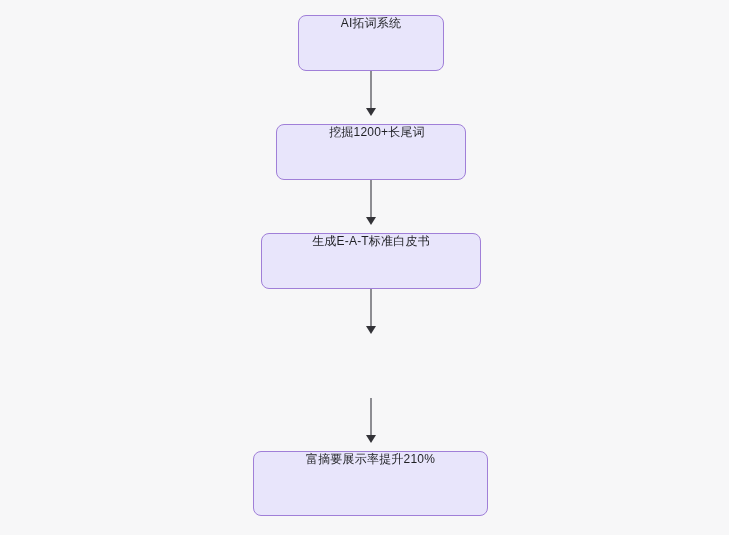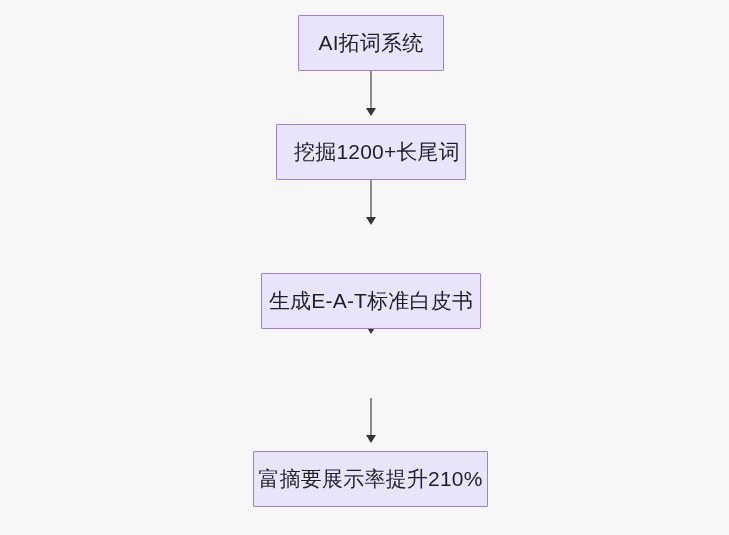--- a/index.html
+++ b/index.html
@@ -19,26 +19,26 @@
     position: relative;
     width: 729px;
     height: 535px;
   }
 
   .node {
     position: absolute;
     box-sizing: border-box;
     background: #e8e5fb;
     border: 1.6px solid #a07fd8;
-    border-radius: 1px;
+    border-radius: 8px;
     display: flex;
-    align-items: center;
+    align-items: flex-start;
     justify-content: center;
     color: #1f2024;
-    font-size: 21px;
+    font-size: 12px;
     line-height: 1.2;
     letter-spacing: 0.2px;
     white-space: nowrap;
     user-select: none;
   }
 
   .node-label {
     display: block;
     text-align: center;
   }
@@ -78,22 +78,22 @@
   <div class="edge-head" style="left: 371px; top: 435px; border-top-color: rgb(51, 51, 56);"></div>
 
   <div class="node" style="left: 298px; top: 15px; width: 146px; height: 56px; background: rgb(232, 229, 251); border-color: rgb(160, 127, 216); color: rgb(31, 32, 36);">
     <span class="node-label">AI拓词系统</span>
   </div>
 
   <div class="node" style="left: 276px; top: 124px; width: 190px; height: 56px; background: rgb(232, 229, 251); border-color: rgb(160, 127, 216); color: rgb(31, 32, 36); padding-left: 12px;">
     <span class="node-label">挖掘1200+长尾词</span>
   </div>
 
-  <div class="node" style="left: 261px; top: 233px; width: 220px; height: 56px; background: rgb(232, 229, 251); border-color: rgb(160, 127, 216); color: rgb(31, 32, 36); margin-top: 40px;">
+  <div class="node" style="left: 261px; top: 233px; width: 220px; height: 56px; background: rgb(232, 229, 251); border-color: rgb(160, 127, 216); color: rgb(31, 32, 36);">
     <span class="node-label">生成E-A-T标准白皮书</span>
   </div>
 
 
-  <div class="node" style="left: 253px; top: 451px; width: 235px; height: 56px; background: rgb(232, 229, 251); border-color: rgb(160, 127, 216); color: rgb(31, 32, 36);">
+  <div class="node" style="left: 253px; top: 451px; width: 235px; height: 65px; background: rgb(232, 229, 251); border-color: rgb(160, 127, 216); color: rgb(31, 32, 36);">
     <span class="node-label">富摘要展示率提升210%</span>
   </div>
 
 </div>
 
 </body></html>

